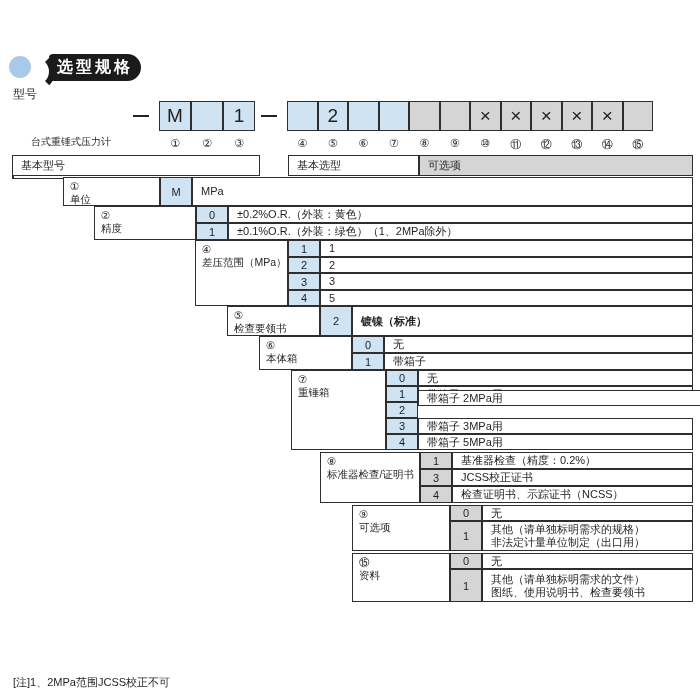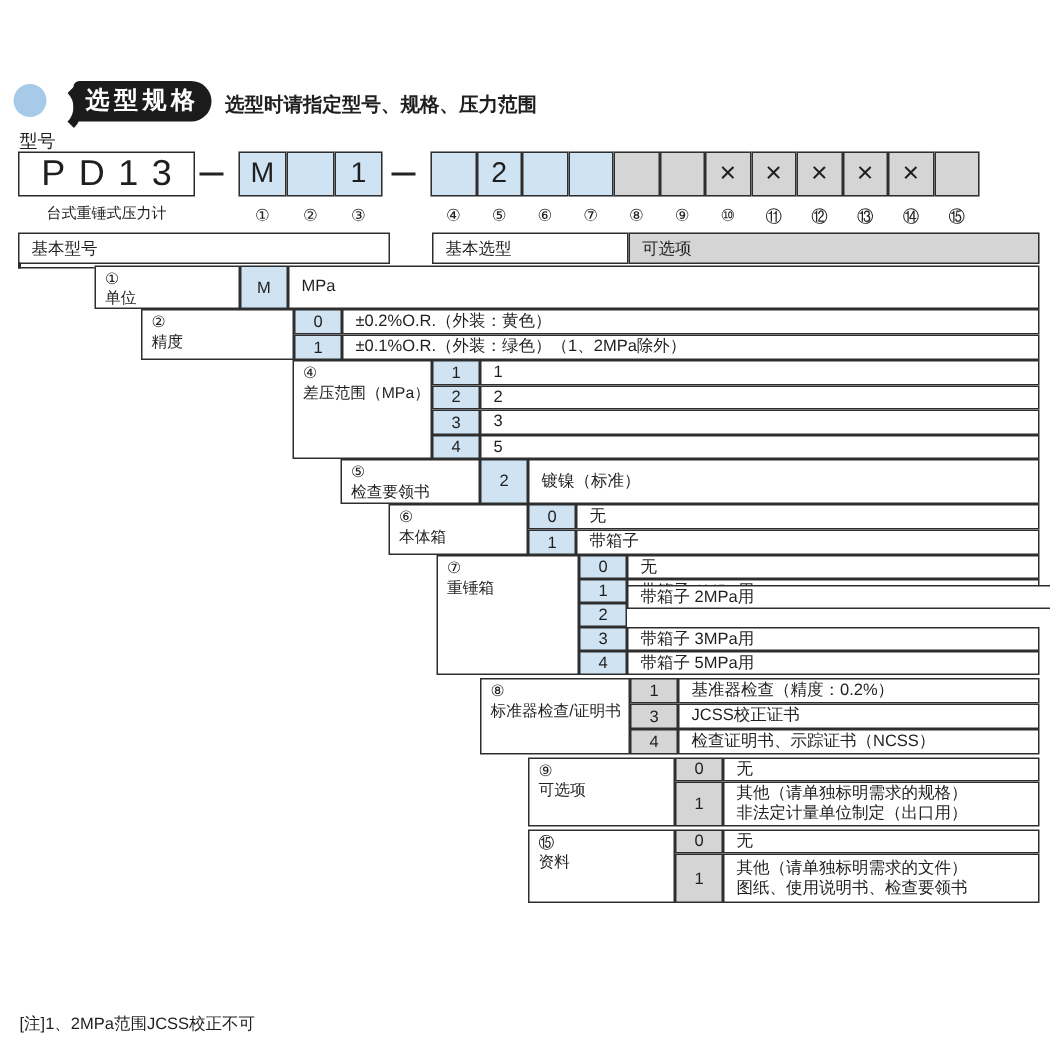--- a/index.html
+++ b/index.html
@@ -46,27 +46,23 @@
 </head>
 <body>
 
 <div class="page">
 
   <span class="badge-circle"></span>
   <span class="badge-arc"></span>
   <div class="badge-pill">
     <span>选型规格</span>
   </div>
-  <div class="subtitle">选型时请指定型号、规格、压力范围</div>
 
   <div class="model-label">型号</div>
 
-  <div class="prefix-box">
-    <span>PD13</span>
-  </div>
   <div class="prefix-caption">台式重锤式压力计</div>
 
   <div class="mdash" style="left:133px"></div>
   <div class="mdash" style="left:261px"></div>
 
   <div id="model-boxes">
       <div class="mbox blue" style="left: 159px; width: 32px;">M</div>
       <div class="pos-circle" style="left: 159px; width: 32px;">①</div>
       <div class="mbox blue" style="left: 191px; width: 32px;"></div>
       <div class="pos-circle" style="left: 191px; width: 32px;">②</div>
@@ -136,21 +132,21 @@
       <div class="cell value-cell" style="left: 320px; top: 209px; width: 373px; height: 16px;">2</div>
       <div class="cell code-cell blue" style="left: 288px; top: 225px; width: 32px; height: 17px;">3</div>
       <div class="cell value-cell" style="left: 320px; top: 225px; width: 373px; height: 17px;">3</div>
       <div class="cell code-cell blue" style="left: 288px; top: 242px; width: 32px; height: 16px;">4</div>
       <div class="cell value-cell" style="left: 320px; top: 242px; width: 373px; height: 16px;">5</div>
       <div class="cell label-cell" style="left: 227px; top: 258px; width: 93px; height: 30px;">
         <div class="g-no">⑤</div>
         <div class="g-name">检查要领书</div>
       </div>
       <div class="cell code-cell blue" style="left: 320px; top: 258px; width: 32px; height: 30px;">2</div>
-      <div class="cell value-cell" style="left: 352px; top: 258px; width: 341px; height: 30px;">镀镍（标准）</div>
+      <div class="cell value-cell" style="left: 352px; top: 258px; width: 341px; height: 30px; font-weight: bold;">镀镍（标准）</div>
       <div class="cell label-cell" style="left: 259px; top: 288px; width: 93px; height: 34px;">
         <div class="g-no">⑥</div>
         <div class="g-name">本体箱</div>
       </div>
       <div class="cell code-cell blue" style="left: 352px; top: 288px; width: 32px; height: 17px;">0</div>
       <div class="cell value-cell" style="left: 384px; top: 288px; width: 309px; height: 17px;">无</div>
       <div class="cell code-cell blue" style="left: 352px; top: 305px; width: 32px; height: 17px;">1</div>
       <div class="cell value-cell" style="left: 384px; top: 305px; width: 309px; height: 17px;">带箱子</div>
       <div class="cell label-cell" style="left: 291px; top: 322px; width: 95px; height: 80px;">
         <div class="g-no">⑦</div>

